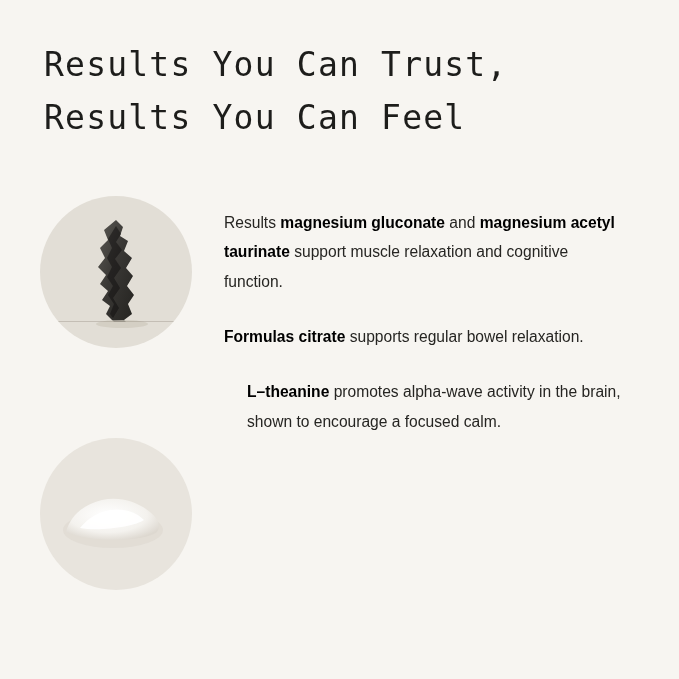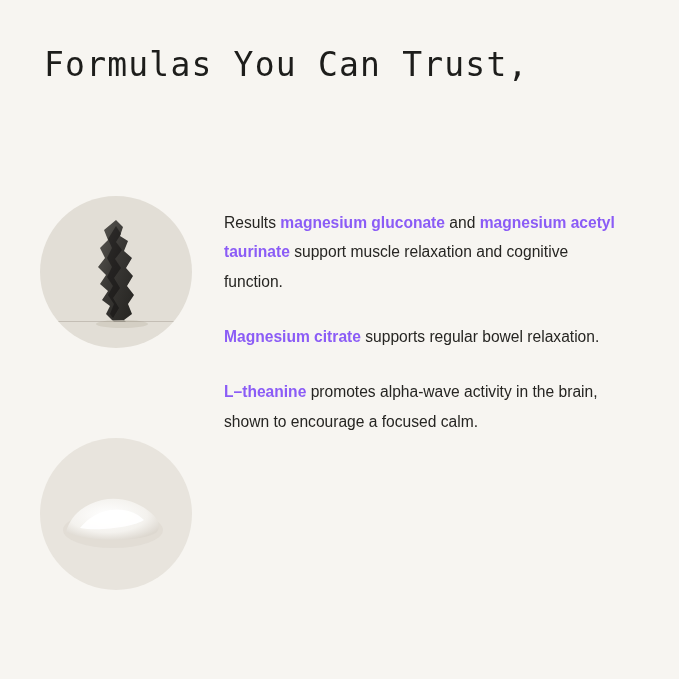--- a/index.html
+++ b/index.html
@@ -75,33 +75,35 @@
     width: 400px;
     color: #262522;
     font-size: 15.6px;
     line-height: 1.88;
   }
   .para {
     margin: 0 0 26px 0;
   }
   .para:last-child {
     margin-bottom: 0;
+    margin-left: 23px;
   }
   b {
     font-weight: 700;
-    color: #8b5cf6;
+    color: #000000;
   }
 </style>
 </head>
 <body>
 
 <div class="page">
 
   <div class="headline">
-    <span class="line">Formulas You Can Trust,</span>
+    <span class="line">Results You Can Trust,</span>
+    <span class="line">Results You Can Feel</span>
   </div>
 
   <div class="media-col">
 
     <div class="swatch mineral">
       <div class="rock-wrap">
         <svg width="152" height="152" viewBox="0 0 152 152">
           <defs>
             <linearGradient id="rockg" x1="0" y1="0" x2="1" y2="1">
               <stop offset="0%" stop-color="#5c5a55"></stop>
@@ -134,20 +136,20 @@
       </div>
     </div>
 
   </div>
 
   <div class="text-col">
     <p class="para">
       <span>Results </span><b>magnesium gluconate</b><span> and </span><b>magnesium acetyl taurinate</b><span> support muscle relaxation and cognitive function.</span>
     </p>
     <p class="para">
-      <b>Magnesium citrate</b><span> supports regular bowel relaxation.</span>
+      <b>Formulas citrate</b><span> supports regular bowel relaxation.</span>
     </p>
     <p class="para">
       <b>L–theanine</b><span> promotes alpha-wave activity in the brain, shown to encourage a focused calm.</span>
     </p>
   </div>
 
 </div>
 
 </body></html>

